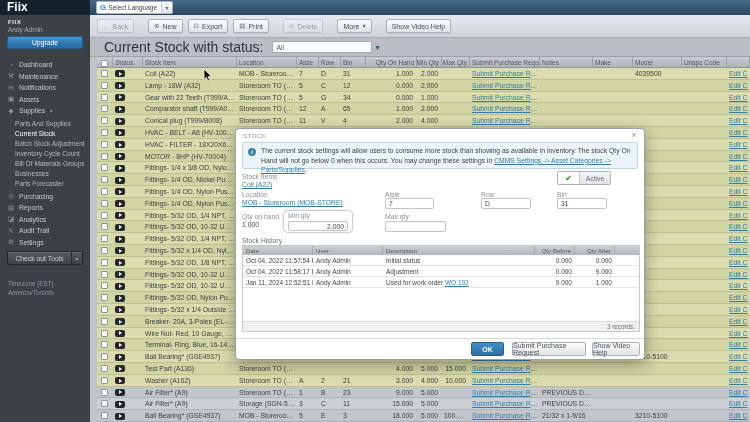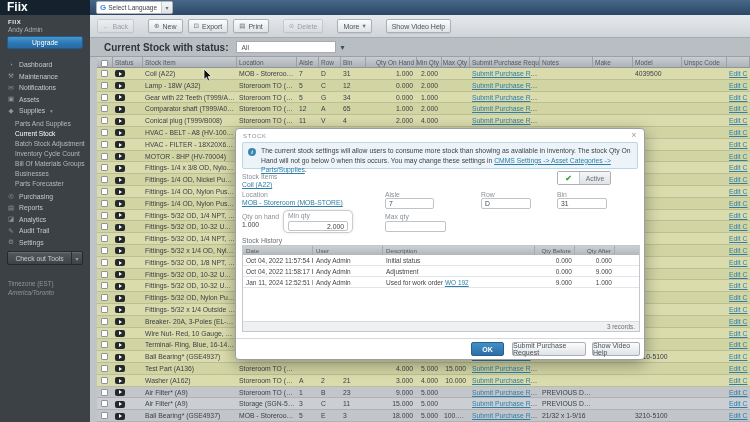--- a/index.html
+++ b/index.html
@@ -55,21 +55,21 @@
           background:linear-gradient(#fbfcfc,#dfe3e6); color:#4a5157; font-size:7px;
           display:flex; align-items:center; padding:0 5px; gap:3px; white-space:nowrap;
           box-shadow:0 1px 1px rgba(0,0,0,.08); }
   .tbtn .ticon { font-size:6.5px; color:#6a7076; }
   .tbtn.disabled { opacity:.45; }
   .tb-gap { width:4px; }
 
   
   .filterbar { position:absolute; left:90px; top:38px; width:660px; height:19px; background:#b9bec3;
                border-bottom:1px solid #9aa0a5; display:flex; align-items:center; padding-left:14px; z-index:1; }
-  .filter-label { font-weight:bold; color:#2f343a; font-size:10px; }
+  .filter-label { font-weight:normal; color:#2f343a; font-size:14px; }
   .filter-select { margin-left:8px; width:100px; height:12px; background:#fff; border:1px solid #a5abb0;
                    font-size:6.8px; color:#555; display:flex; align-items:center; padding-left:4px; }
   .filter-caret { margin-left:4px; color:#2f4f6f; font-size:8px; }
 
   
   :root { --cols:16px 30px 94px 60px 22px 22px 25px 51px 25px 28px 70px 53px 40px 49px 45px 23px; }
   .thead { position:absolute; left:97px; top:57px; width:653px; height:11px; display:grid;
            grid-template-columns:var(--cols); background:linear-gradient(#c9cdd1,#aeb3b8);
            border-bottom:1px solid #8f959a; font-size:6.5px; color:#53595f; z-index:1; }
   .th { display:flex; align-items:center; padding:0 2px; border-right:1px solid #9aa0a5;

